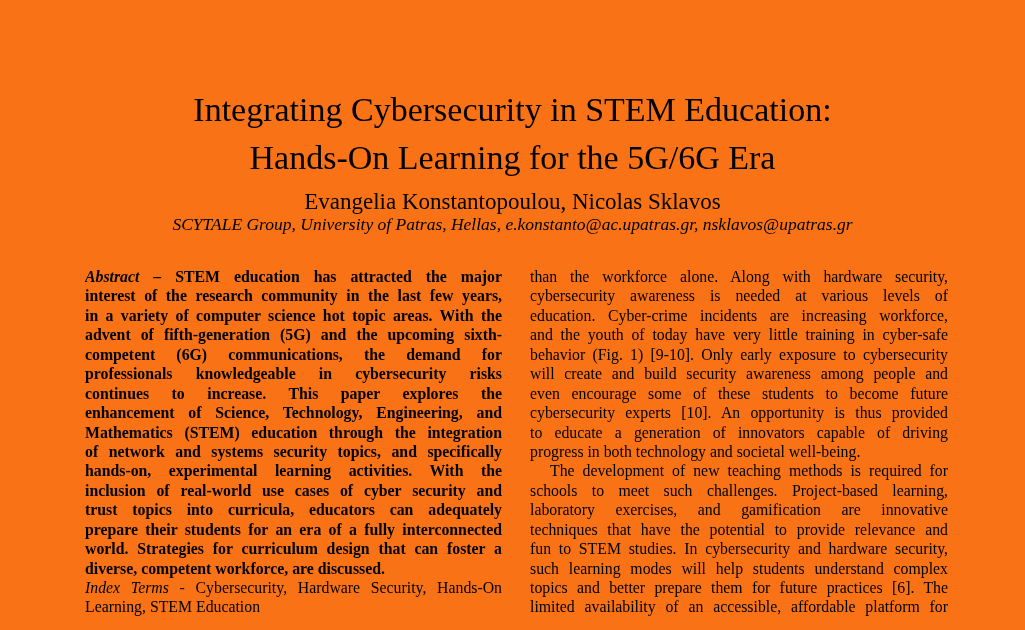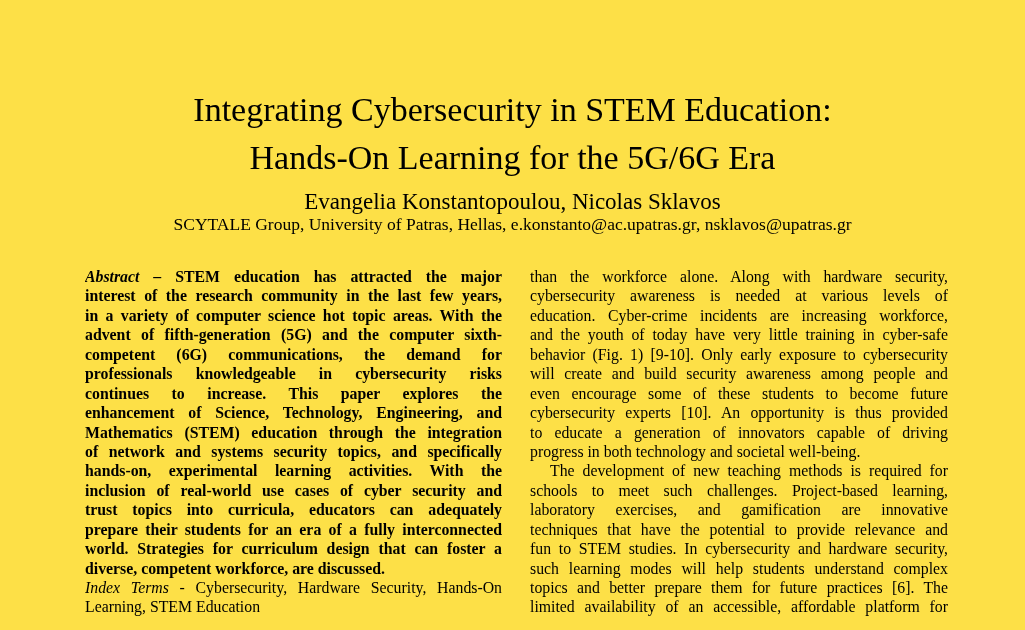--- a/index.html
+++ b/index.html
@@ -1,20 +1,20 @@
 <!DOCTYPE html>
 <html><head>
 <meta charset="utf-8">
 <style>
   html, body { margin: 0; padding: 0; }
   .page {
     position: relative;
     width: 1025px;
     height: 630px;
-    background: #fde047;
+    background: #f97316;
     color: #000000;
     font-family: "Liberation Serif", "DejaVu Serif", serif;
     overflow: hidden;
   }
   .header {
     position: absolute;
     left: 0;
     top: 86px;
     width: 100%;
     text-align: center;
@@ -27,20 +27,21 @@
   }
   .title-line { display: block; }
   .authors {
     margin-top: 9px;
     font-size: 23px;
     line-height: 22px;
   }
   .affiliation {
     font-size: 17.5px;
     line-height: 22px;
+    font-style: italic;
   }
   .col {
     position: absolute;
     top: 268px;
     font-size: 15.8px;
   }
   .col-left  { left: 85px;  width: 417px; }
   .col-right { left: 530px; width: 418px; }
   .abstract-block { font-weight: bold; }
   .tline {
@@ -73,21 +74,21 @@
     </h1>
     <div class="authors">Evangelia Konstantopoulou, Nicolas Sklavos</div>
     <div class="affiliation">SCYTALE Group, University of Patras, Hellas, e.konstanto@ac.upatras.gr, nsklavos@upatras.gr</div>
   </div>
 
   <div class="col col-left">
     <div class="abstract-block">
       <div class="tline jline"><span class="ital">Abstract</span><span> – STEM education has attracted the major</span></div>
       <div class="tline jline">interest of the research community in the last few years,</div>
       <div class="tline jline">in a variety of computer science hot topic areas. With the</div>
-      <div class="tline jline">advent of fifth-generation (5G) and the computer sixth-</div>
+      <div class="tline jline">advent of fifth-generation (5G) and the upcoming sixth-</div>
       <div class="tline jline">competent (6G) communications, the demand for</div>
       <div class="tline jline">professionals knowledgeable in cybersecurity risks</div>
       <div class="tline jline">continues to increase. This paper explores the</div>
       <div class="tline jline">enhancement of Science, Technology, Engineering, and</div>
       <div class="tline jline">Mathematics (STEM) education through the integration</div>
       <div class="tline jline">of network and systems security topics, and specifically</div>
       <div class="tline jline">hands-on, experimental learning activities. With the</div>
       <div class="tline jline">inclusion of real-world use cases of cyber security and</div>
       <div class="tline jline">trust topics into curricula, educators can adequately</div>
       <div class="tline jline">prepare their students for an era of a fully interconnected</div>

